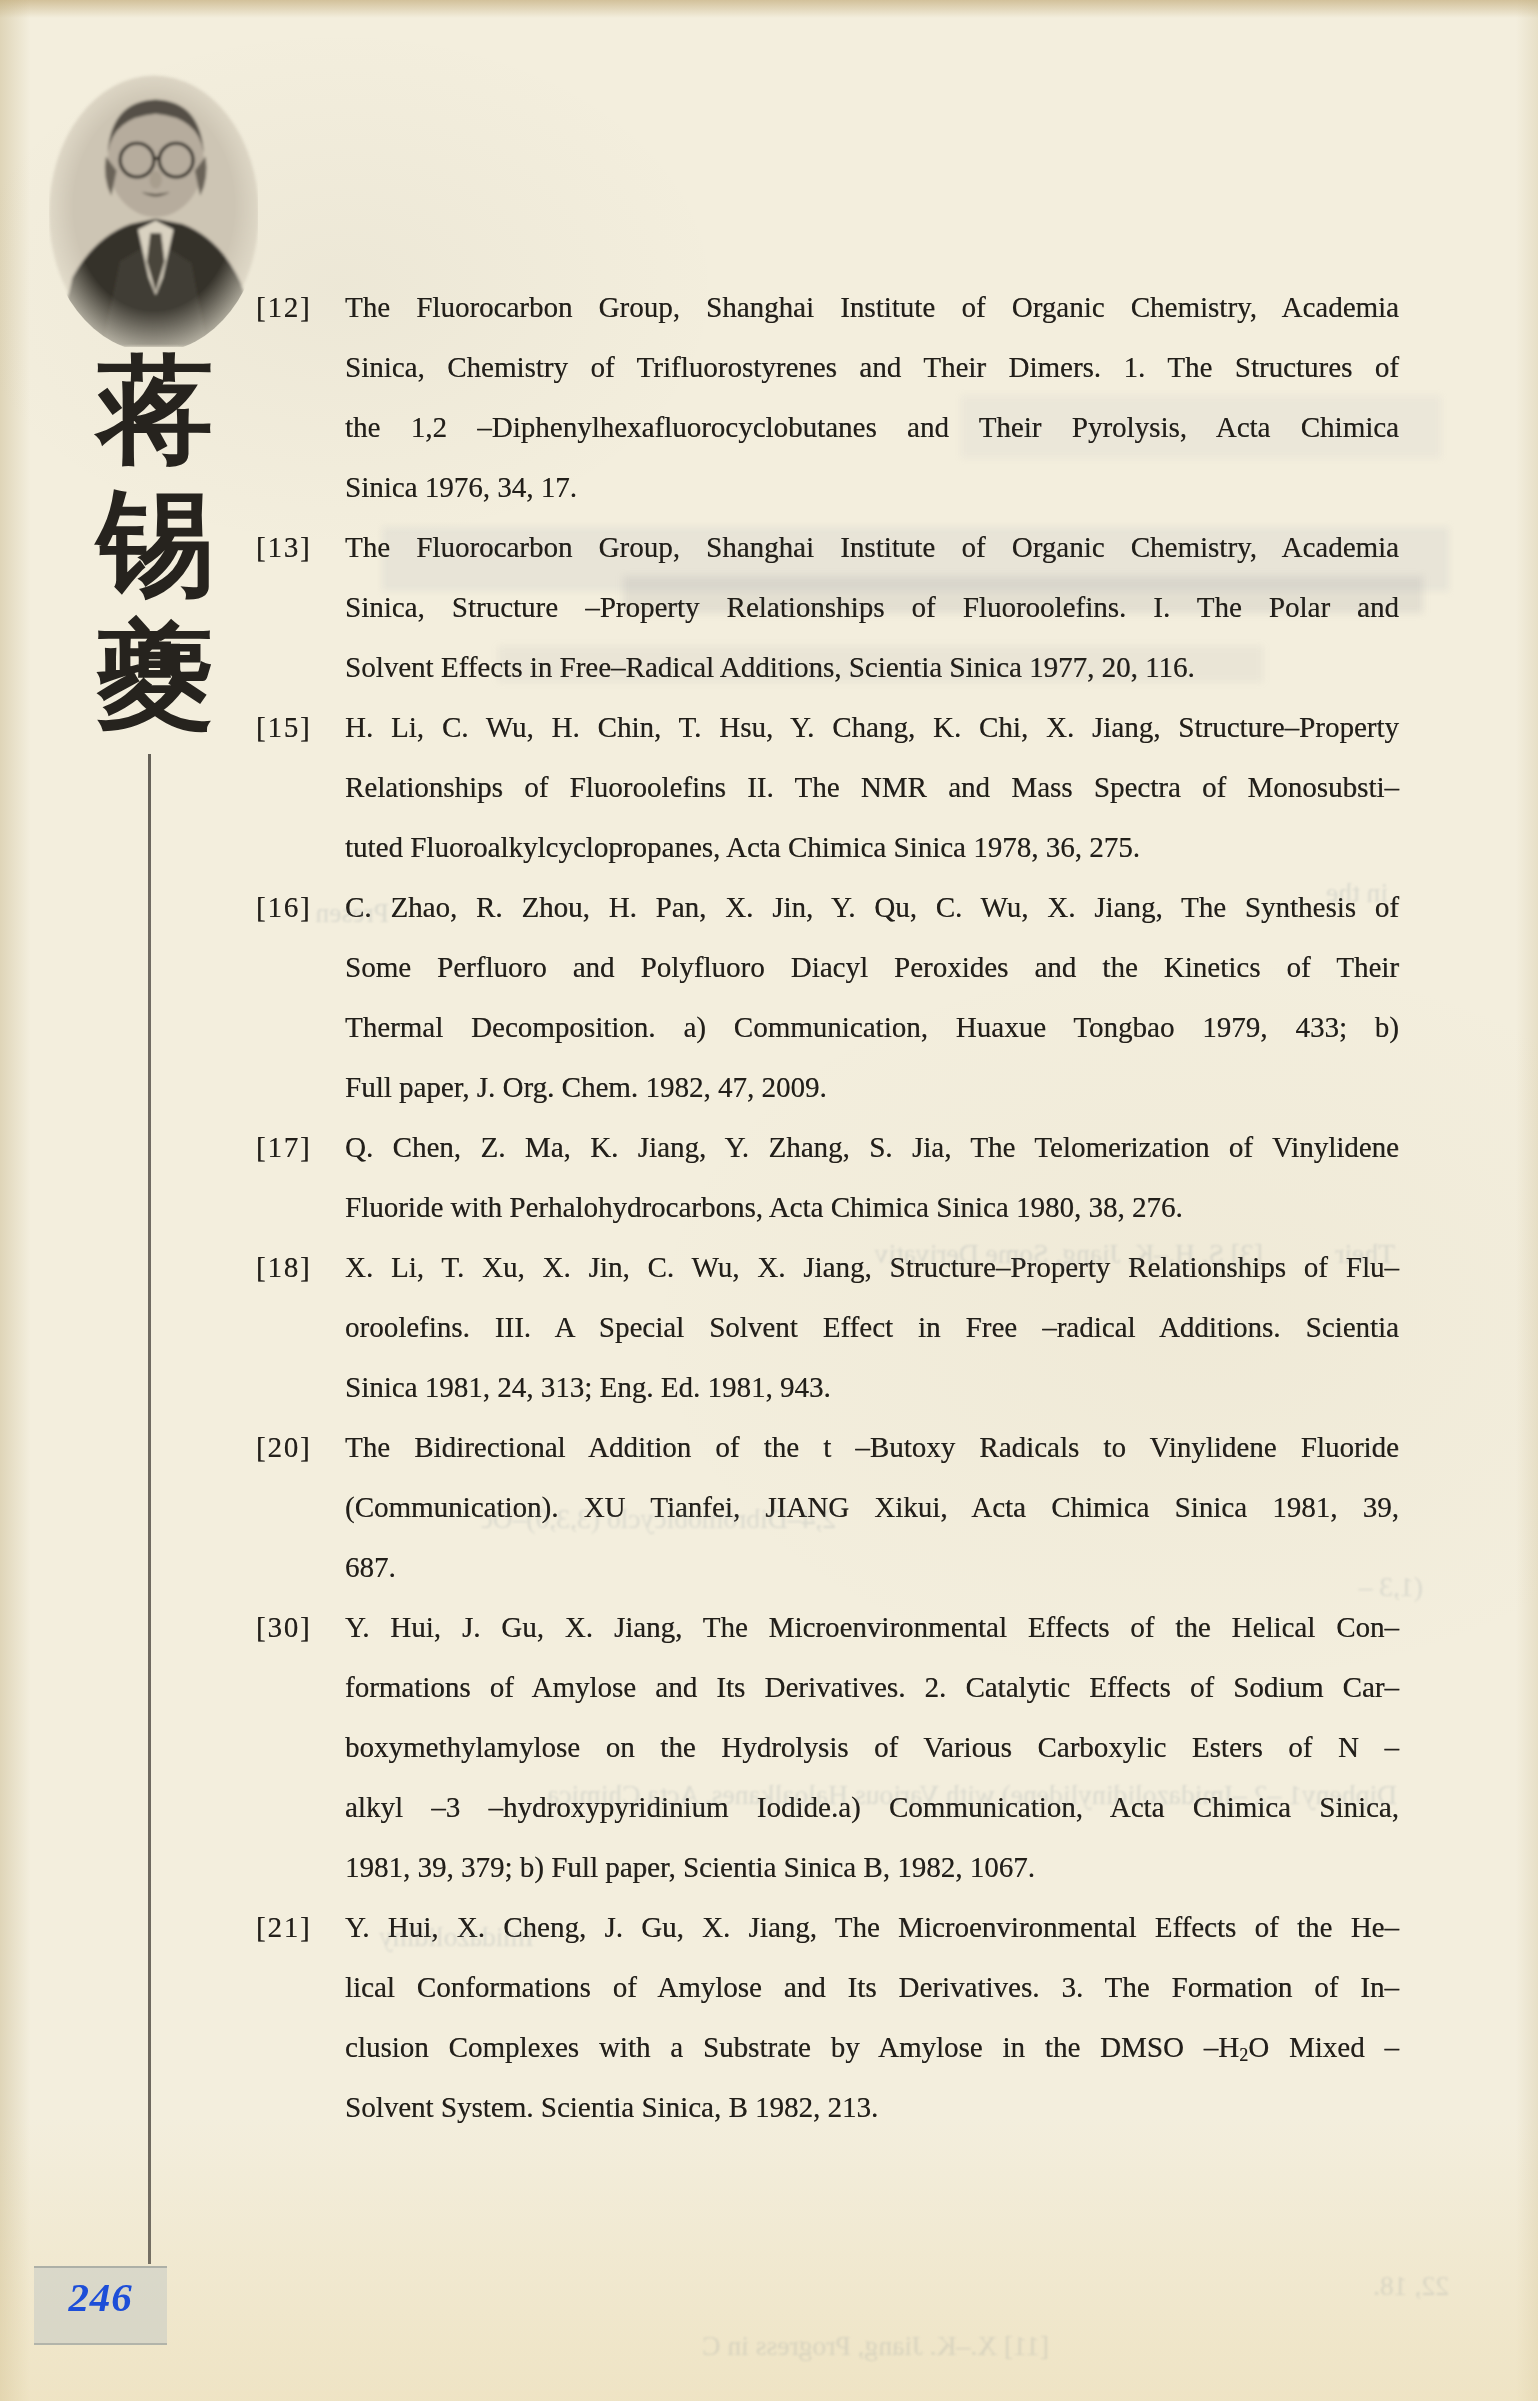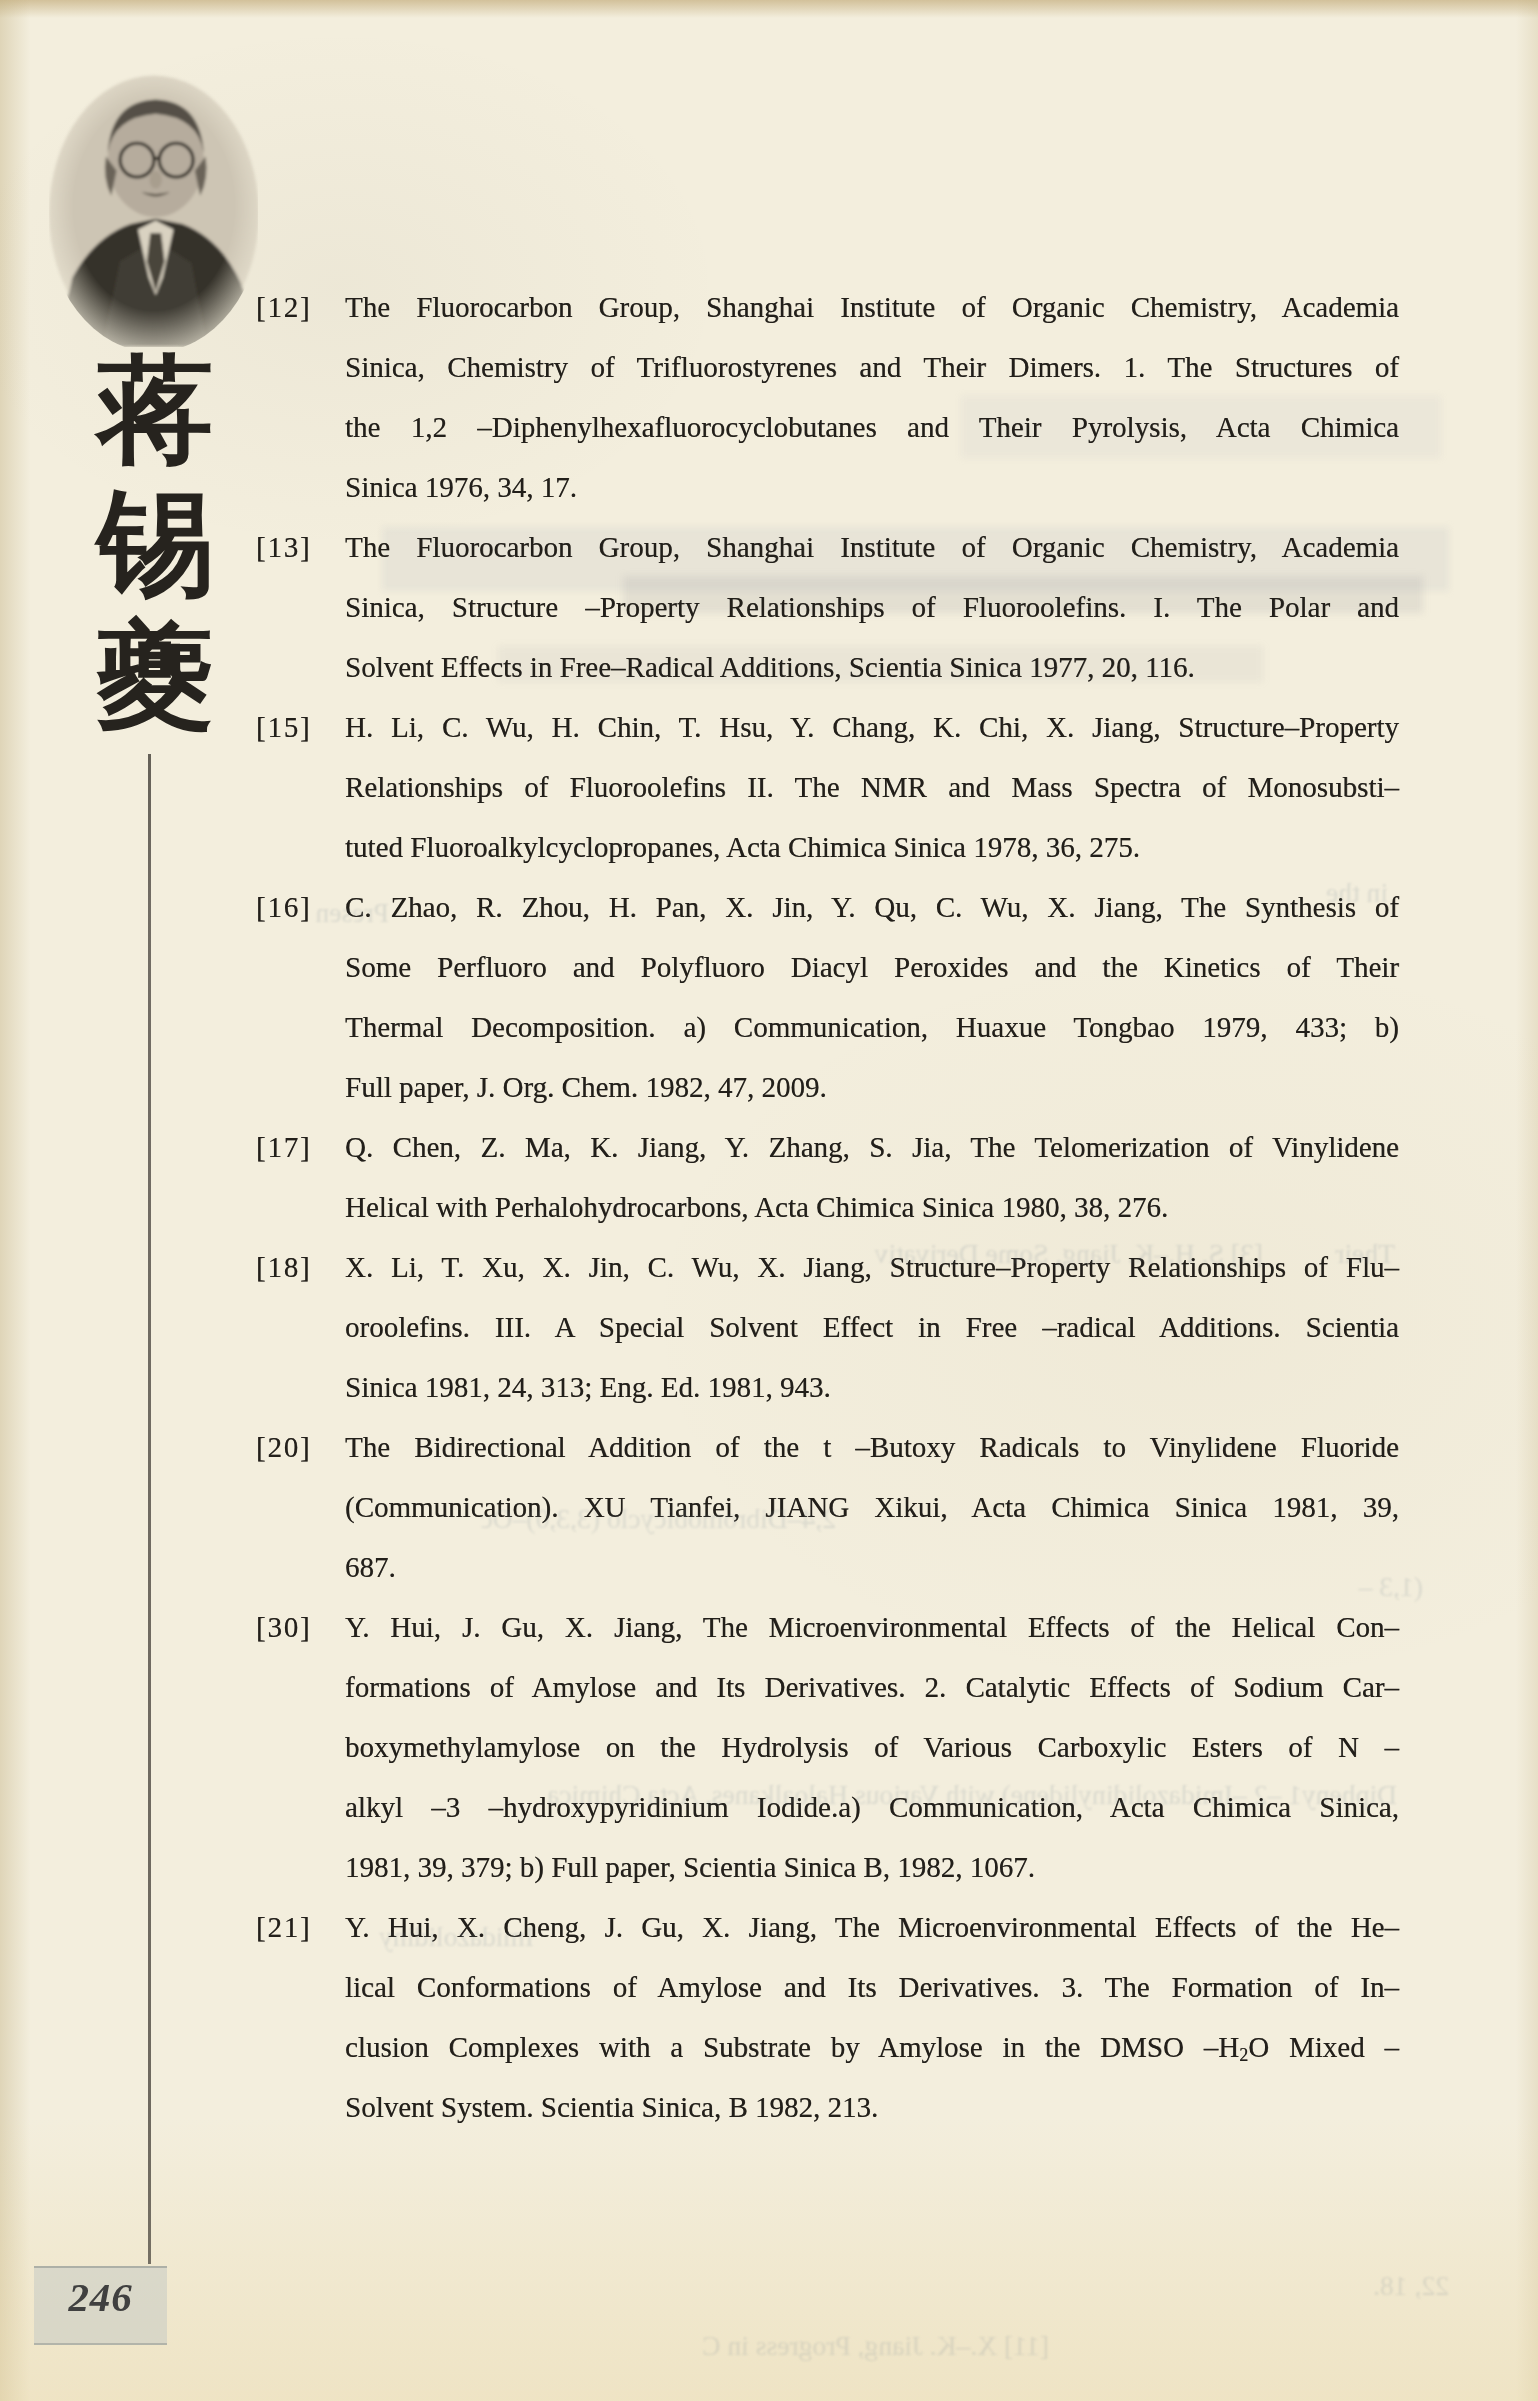--- a/index.html
+++ b/index.html
@@ -59,21 +59,21 @@
   
   .bleed{position:absolute;color:rgba(125,138,150,.20);font-size:27.6px;line-height:32px;
     white-space:nowrap;transform:scaleX(-1);filter:blur(1.1px);}
 
   
   #pageno-strip{position:absolute;left:34px;top:2266px;width:133px;height:75px;
     background:rgba(199,203,196,.55);
     border-top:2.7px solid rgba(130,138,134,.5);
     border-bottom:2.7px solid rgba(130,138,134,.45);}
   #pageno{position:absolute;left:0;top:5.3px;width:133px;text-align:center;
-    font-size:41px;font-weight:bold;font-style:italic;color:#404040;
+    font-size:41px;font-weight:bold;font-style:italic;color:#1d4ed8;
     letter-spacing:0.9px;}
 
   
   #watermark{position:absolute;left:0;top:2197px;width:1539px;height:205px;pointer-events:none;}
 </style>
 </head>
 <body>
 
 <div id="page">
 
@@ -144,21 +144,21 @@
     <span class="ref-lines"><div class="ref-line"><span class="sg-n">H. Li, C. Wu, H. Chin, T. Hsu, Y. Chang, K. Chi, X. Jiang, Structure–Property</span></div><div class="ref-line"><span class="sg-n">Relationships of Fluoroolefins II. The NMR and Mass Spectra of Monosubsti–</span></div><div class="ref-line end"><span class="sg-n">tuted Fluoroalkylcyclopropanes, </span><span class="sg-i">Acta Chimica Sinica</span><span class="sg-n"> 1978, </span><span class="sg-b">36,</span><span class="sg-n"> 275.</span></div></span>
   </div>
 
   <div class="ref-entry">
     <span class="ref-label">[16]</span>
     <span class="ref-lines"><div class="ref-line"><span class="sg-n">C. Zhao, R. Zhou, H. Pan, X. Jin, Y. Qu, C. Wu, X. Jiang, The Synthesis of</span></div><div class="ref-line"><span class="sg-n">Some Perfluoro and Polyfluoro Diacyl Peroxides and the Kinetics of Their</span></div><div class="ref-line"><span class="sg-n">Thermal Decomposition. a) Communication, </span><span class="sg-i">Huaxue Tongbao</span><span class="sg-n"> 1979, 433; b)</span></div><div class="ref-line end"><span class="sg-n">Full paper, </span><span class="sg-i">J. Org. Chem.</span><span class="sg-n"> 1982, </span><span class="sg-b">47</span><span class="sg-n">, 2009.</span></div></span>
   </div>
 
   <div class="ref-entry">
     <span class="ref-label">[17]</span>
-    <span class="ref-lines"><div class="ref-line"><span class="sg-n">Q. Chen, Z. Ma, K. Jiang, Y. Zhang, S. Jia, The Telomerization of Vinylidene</span></div><div class="ref-line end"><span class="sg-n">Helical with Perhalohydrocarbons, </span><span class="sg-i">Acta Chimica Sinica</span><span class="sg-n"> 1980, </span><span class="sg-b">38,</span><span class="sg-n"> 276.</span></div></span>
+    <span class="ref-lines"><div class="ref-line"><span class="sg-n">Q. Chen, Z. Ma, K. Jiang, Y. Zhang, S. Jia, The Telomerization of Vinylidene</span></div><div class="ref-line end"><span class="sg-n">Fluoride with Perhalohydrocarbons, </span><span class="sg-i">Acta Chimica Sinica</span><span class="sg-n"> 1980, </span><span class="sg-b">38,</span><span class="sg-n"> 276.</span></div></span>
   </div>
 
   <div class="ref-entry">
     <span class="ref-label">[18]</span>
     <span class="ref-lines"><div class="ref-line"><span class="sg-n">X. Li, T. Xu, X. Jin, C. Wu, X. Jiang, Structure–Property Relationships of Flu–</span></div><div class="ref-line"><span class="sg-n">oroolefins. III. A Special Solvent Effect in Free –radical Additions. </span><span class="sg-i">Scientia</span></div><div class="ref-line end"><span class="sg-i">Sinica</span><span class="sg-n"> 1981, </span><span class="sg-b">24</span><span class="sg-n">, 313; Eng. Ed. 1981, 943.</span></div></span>
   </div>
 
   <div class="ref-entry">
     <span class="ref-label">[20]</span>
     <span class="ref-lines"><div class="ref-line"><span class="sg-n">The Bidirectional Addition of the t –Butoxy Radicals to Vinylidene Fluoride</span></div><div class="ref-line"><span class="sg-n">(Communication). XU Tianfei, JIANG Xikui, </span><span class="sg-i">Acta Chimica Sinica</span><span class="sg-n"> 1981, </span><span class="sg-b">39,</span></div><div class="ref-line end"><span class="sg-n">687.</span></div></span>

